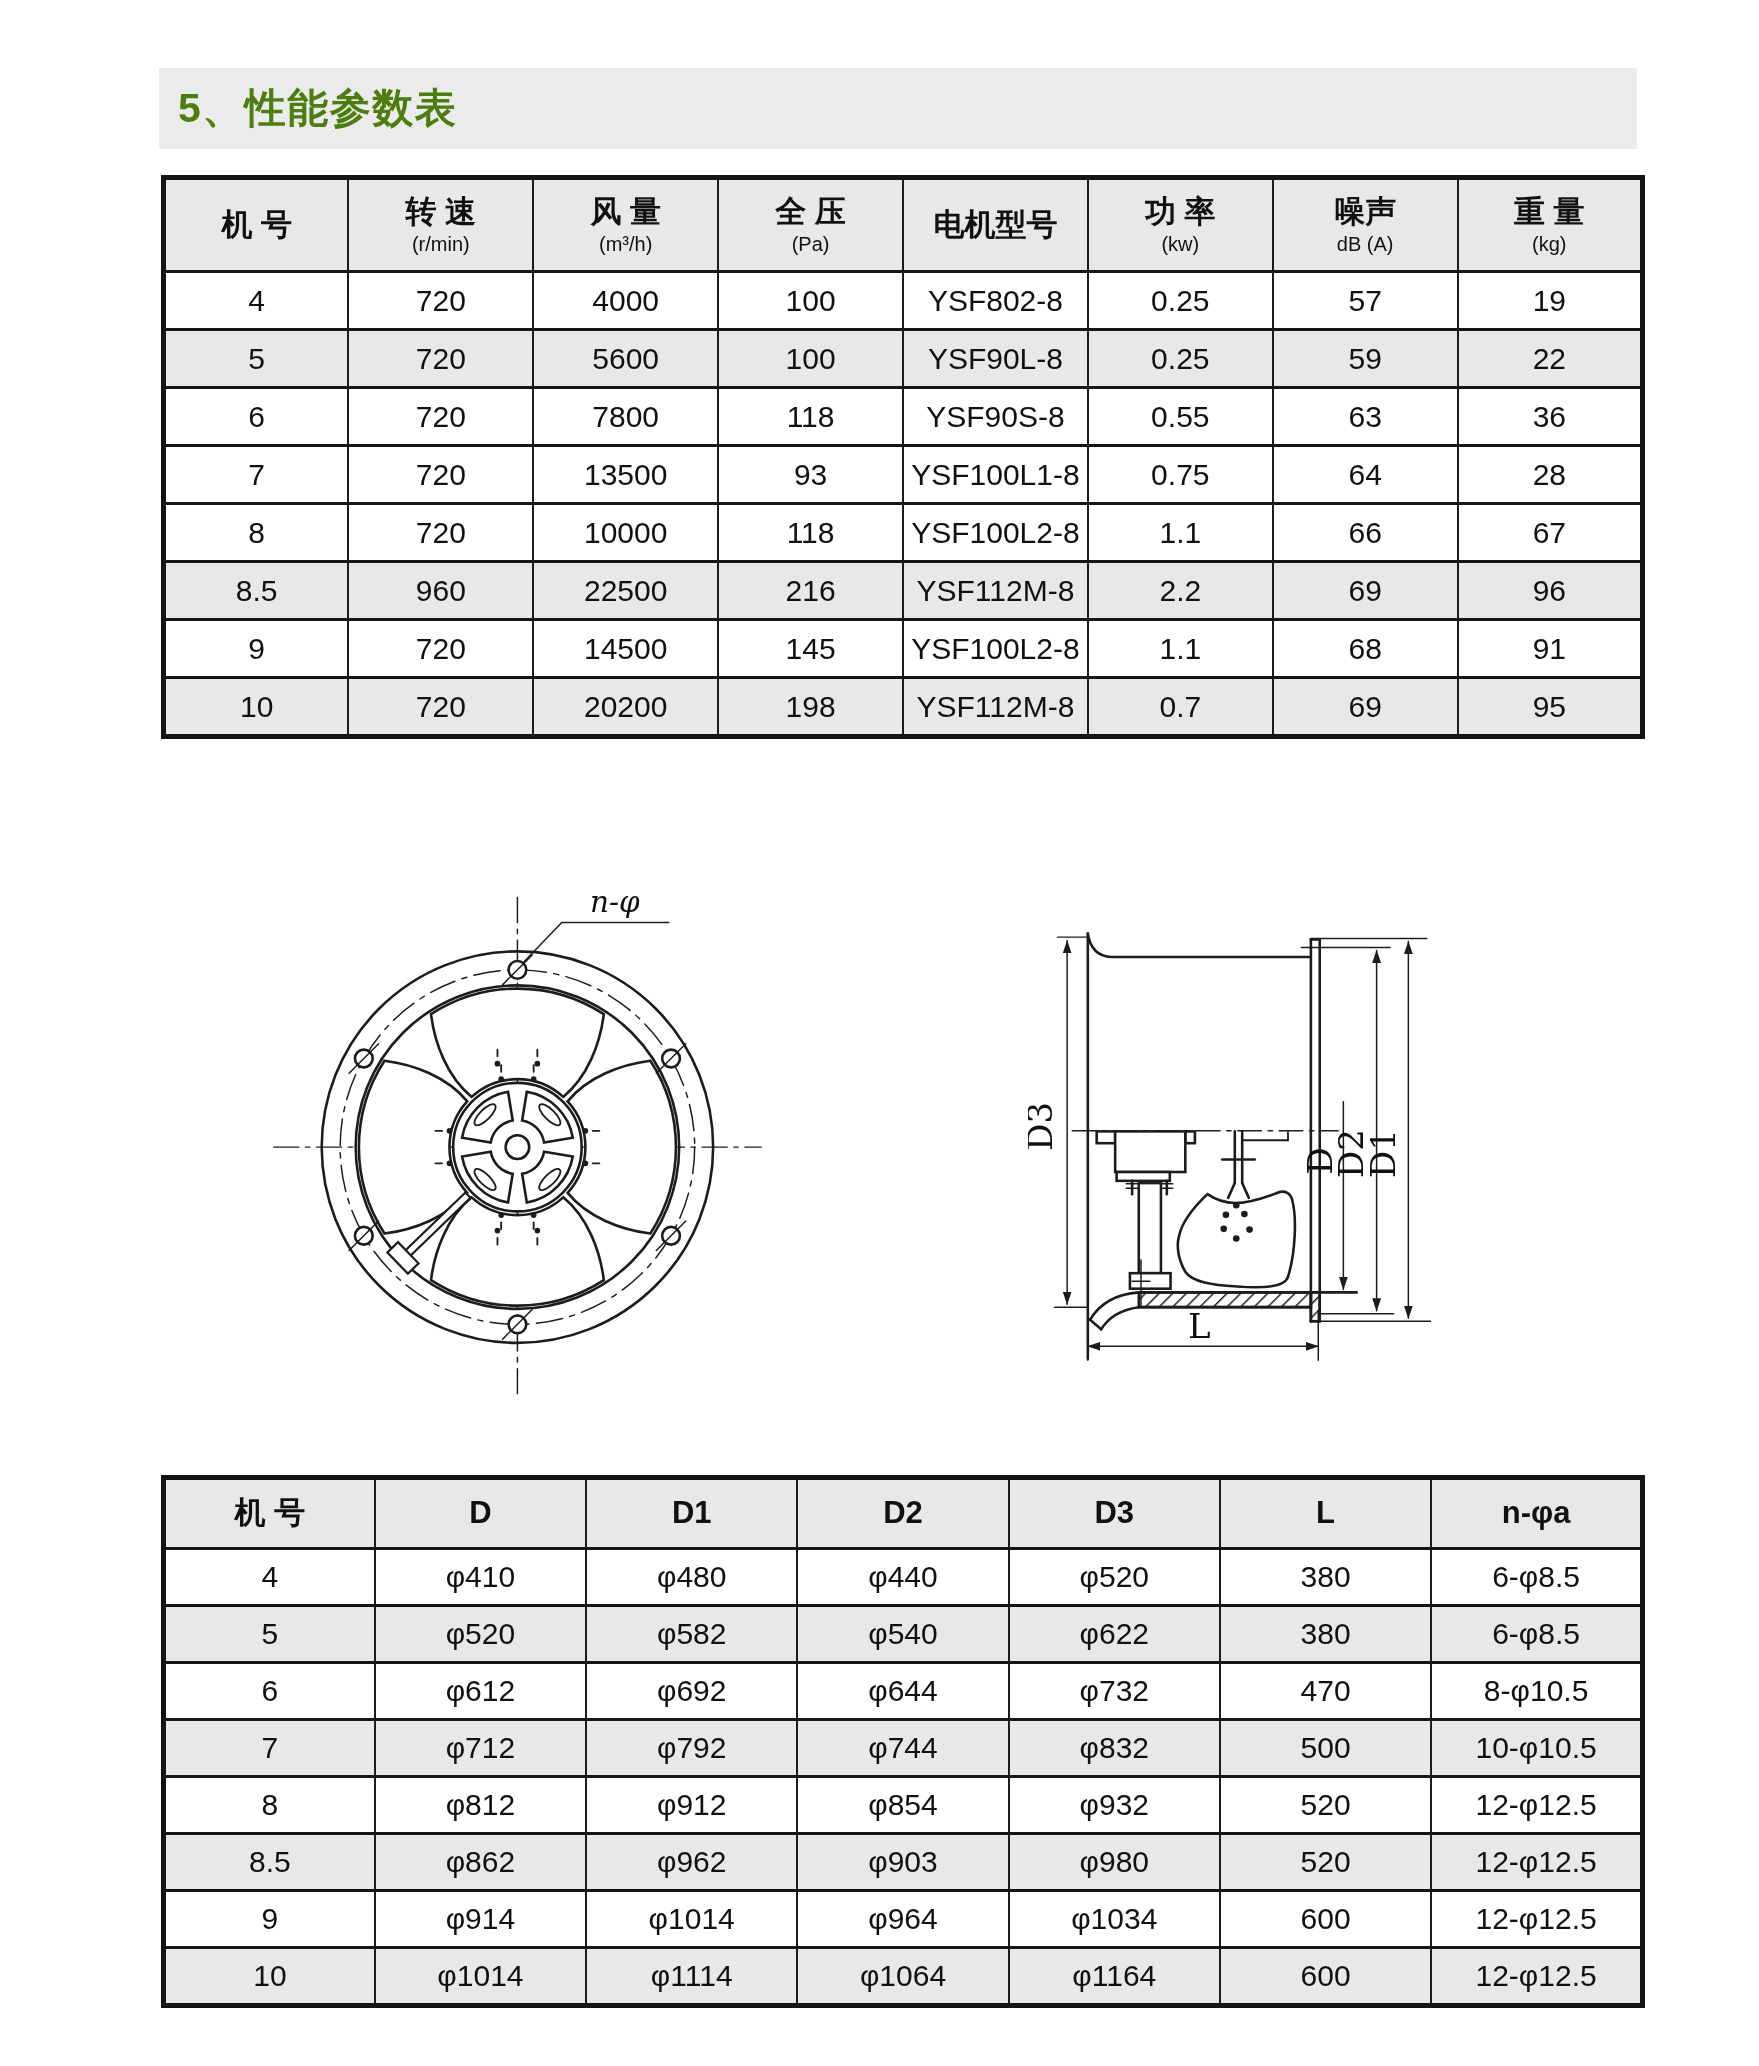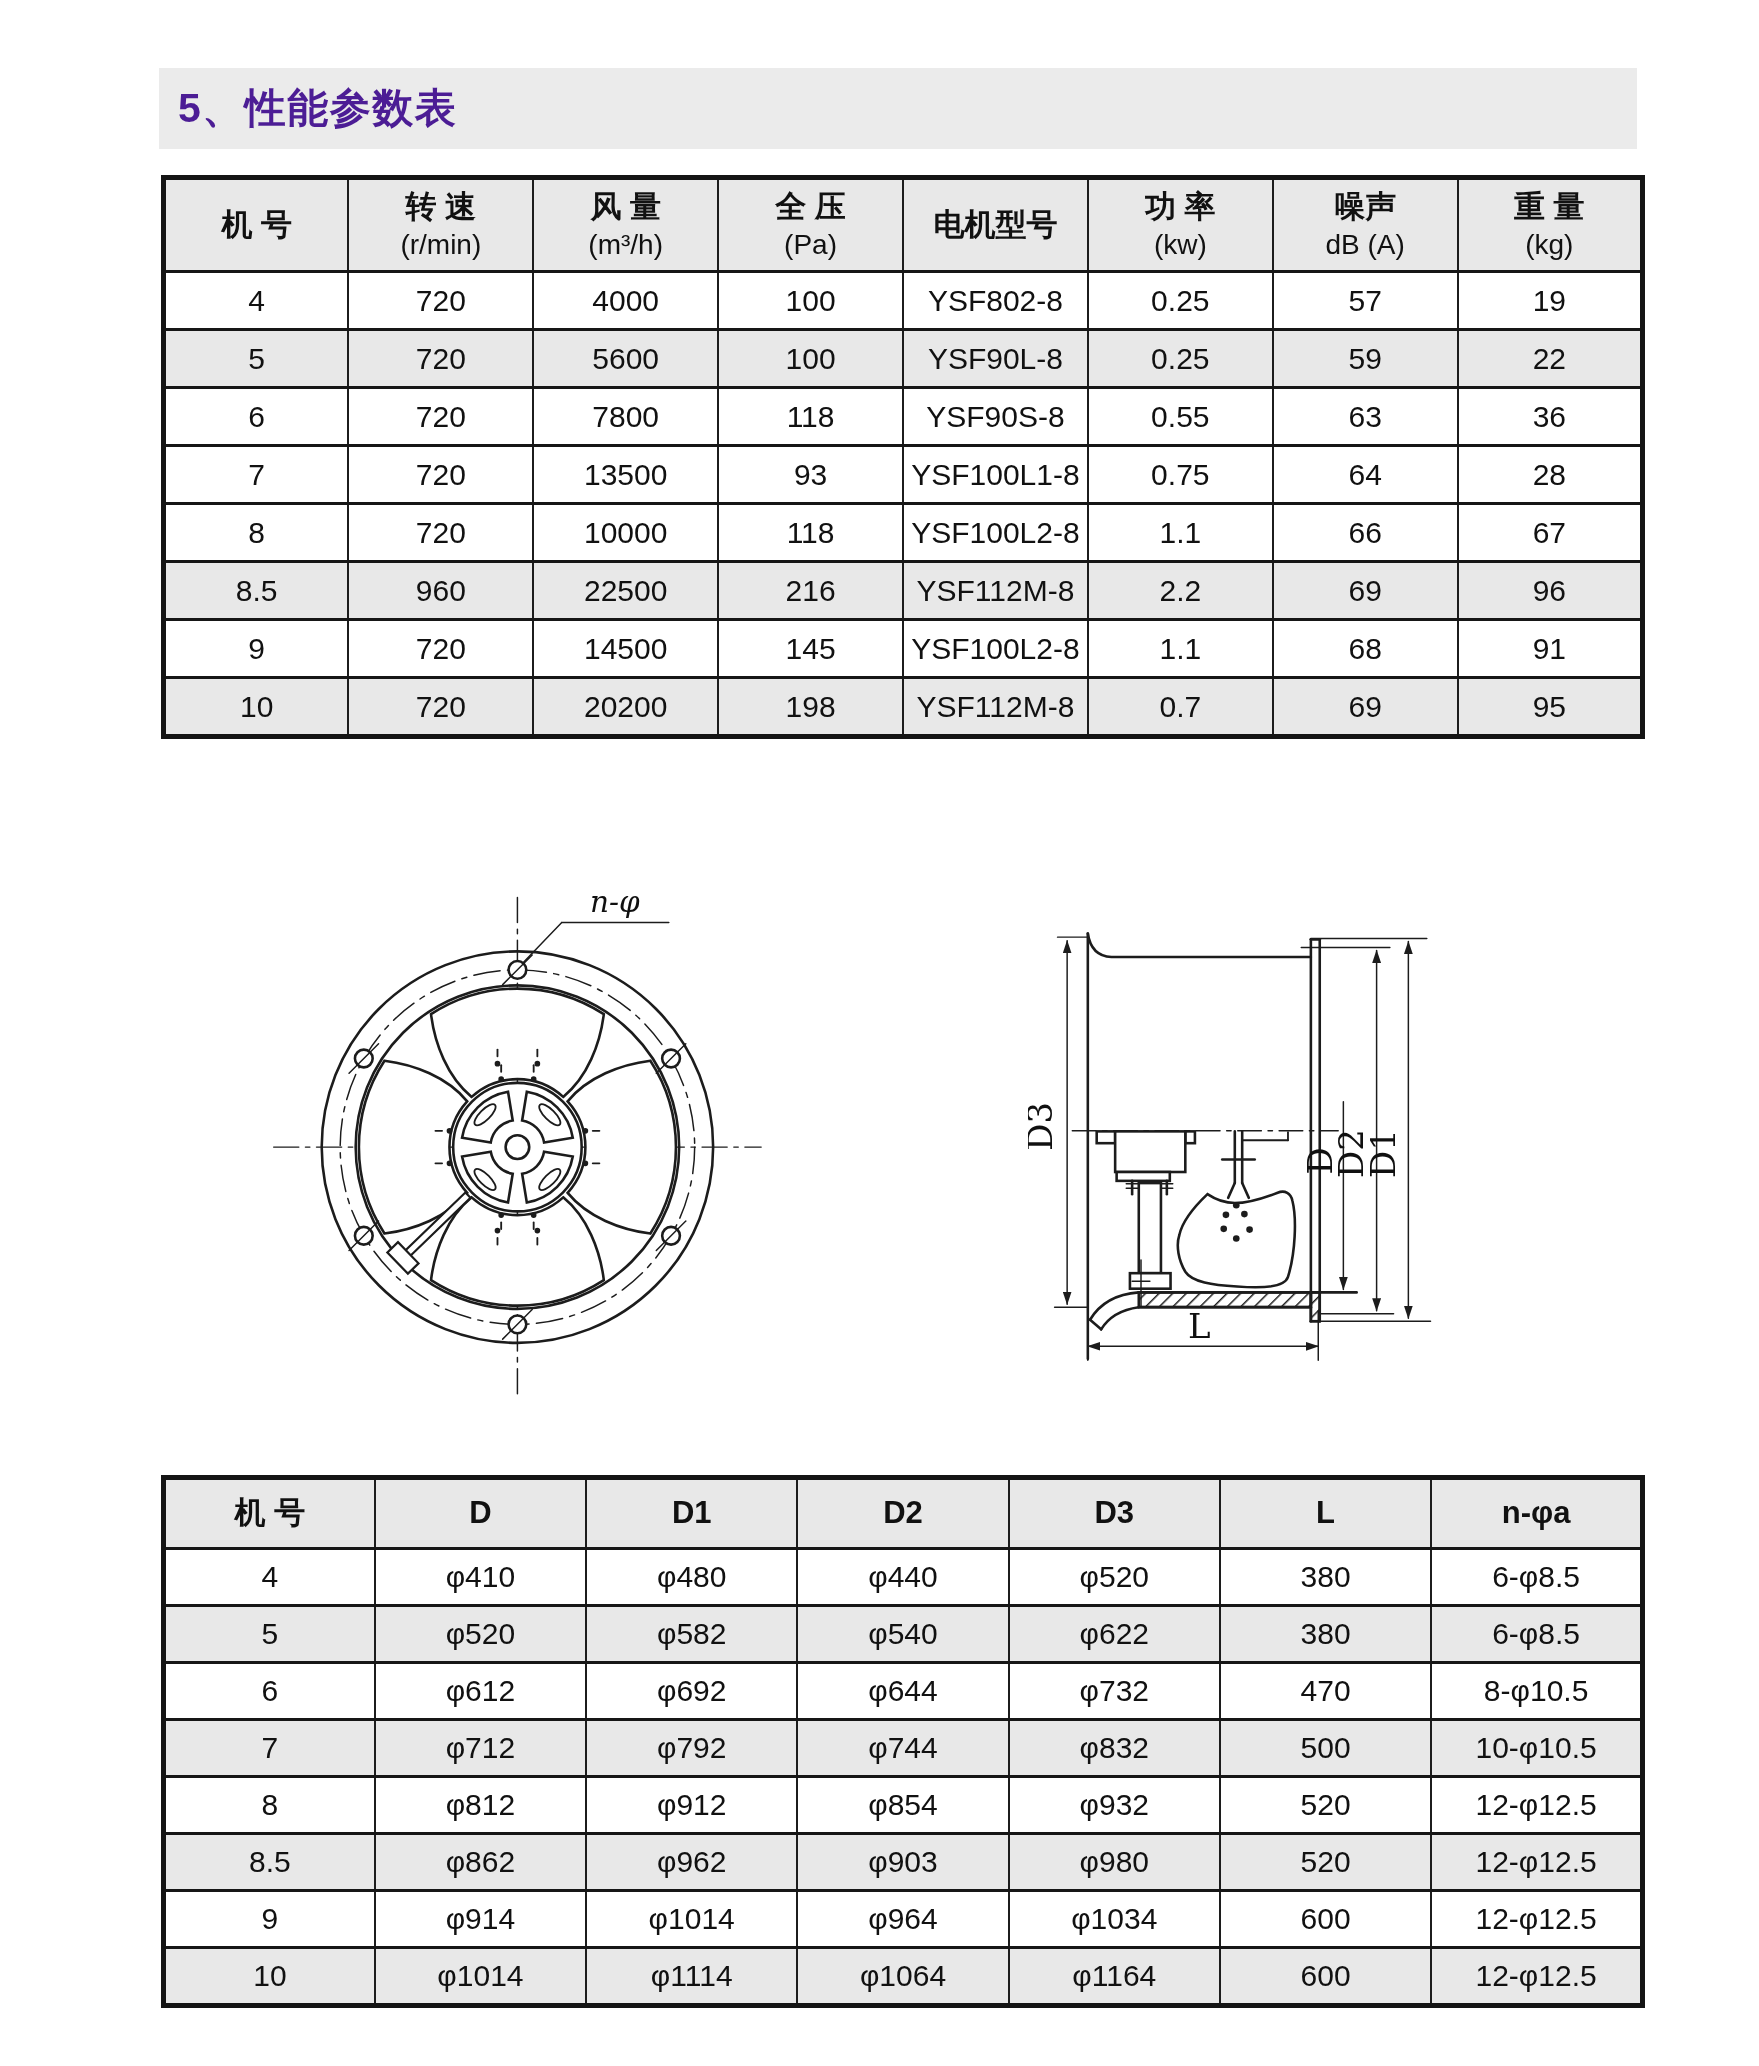--- a/index.html
+++ b/index.html
@@ -1,35 +1,35 @@
 <!DOCTYPE html>
 <html style="font-size:12px"><head>
 <meta charset="utf-8">
 <style>
   html,body{margin:0;padding:0;background:#fff;}
   #page{position:relative;width:1759px;height:2066px;background:#ffffff;overflow:hidden;
         font-family:"Liberation Sans","DejaVu Sans",sans-serif;color:#111;}
   .banner{position:absolute;left:159px;width:1478px;height:81px;background:#ebebeb;
           display:flex;align-items:center;padding-left:19px;box-sizing:border-box;}
-  .banner span{font-size:41px;font-weight:700;color:#4c1d95;letter-spacing:1.5px;}
+  .banner span{font-size:41px;font-weight:700;color:#4d7c0f;letter-spacing:1.5px;}
   table{position:absolute;border-collapse:collapse;table-layout:fixed;background:#fff;padding-left:44px;}
   table{border:5.2px solid #141414;}
   th,td{border-left:2.2px solid #1c1c1c;border-right:2.2px solid #1c1c1c;
         text-align:center;vertical-align:middle;padding:0;}
   tr{border-top:3px solid #161616;border-bottom:3px solid #161616;}
   thead tr{background:#e8e8e8;}
   tr.shaded{background:#e8e8e8;}
   #perf-table{left:161px;top:175px;width:1484px;}
   #perf-table th{height:90px;}
   #perf-table td{height:55px;font-size:30px;}
   #dim-table{left:161px;top:1475px;width:1484px;}
   #dim-table th{height:67px;}
   #dim-table td{height:54px;font-size:30px;}
   th .h1{font-size:31px;font-weight:700;line-height:1.25;}
-  th .h2{font-size:28px;font-weight:400;line-height:1.25;}
+  th .h2{font-size:20px;font-weight:400;line-height:1.25;}
   .drawing{position:absolute;}
   svg text{fill:#101010;}
   .dimlbl{font-family:"DejaVu Serif","Liberation Serif",serif;font-size:46px;}
   .leaderlbl{font-family:"DejaVu Serif","Liberation Serif",serif;font-style:italic;font-size:40px;}
 </style>
 </head>
 <body>
 
 <div id="page">
 

